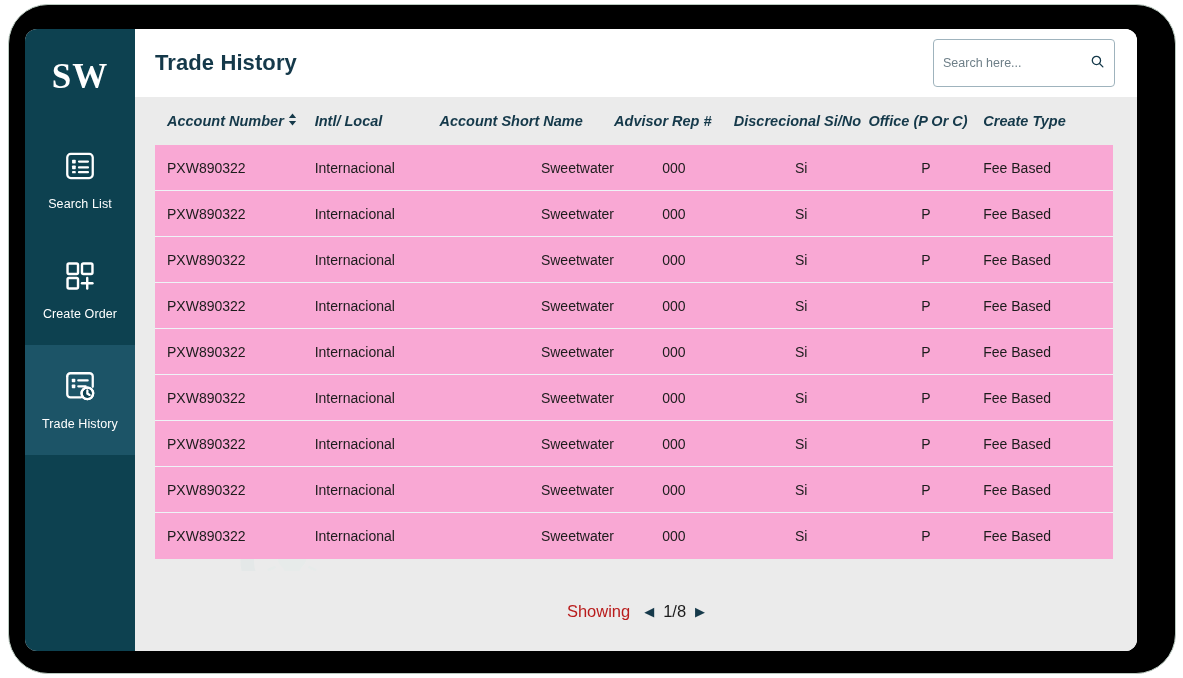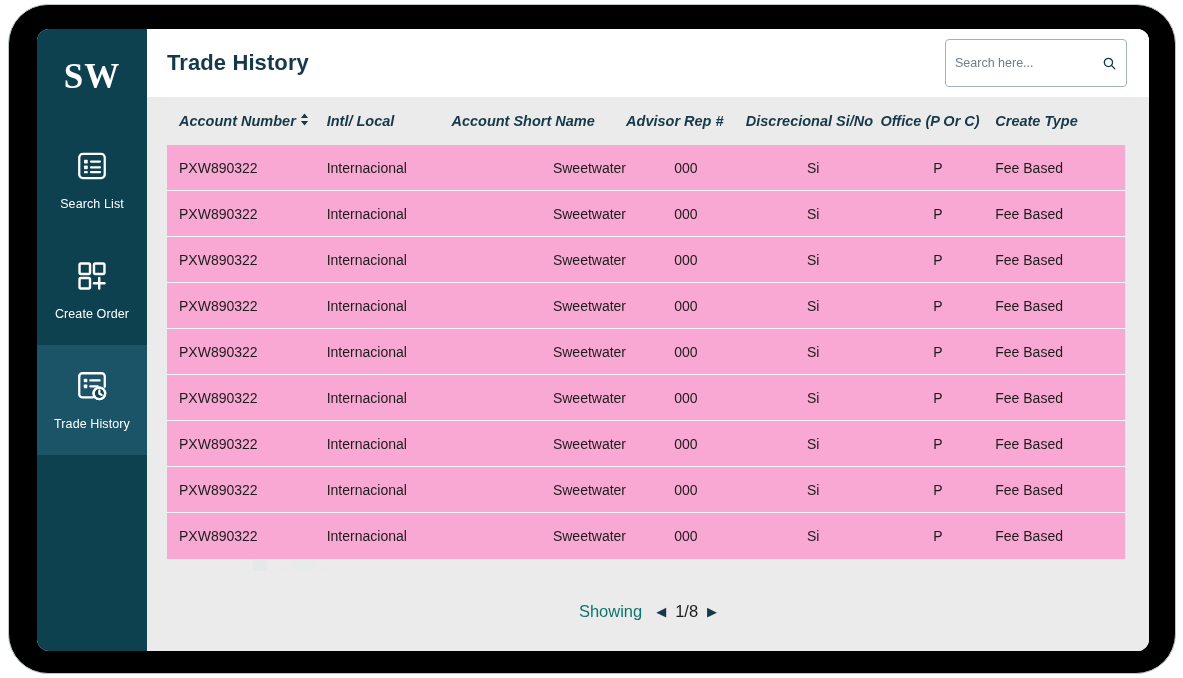--- a/index.html
+++ b/index.html
@@ -19,21 +19,21 @@
     width: 1168px; height: 670px;
     background: #000000;
     border-radius: 40px;
     border: 1px solid #b9c9bf;
     overflow: hidden;
   }
 
   
   #app-window {
     position: absolute;
-    left: 28px; top: 24px;
+    left: 16px; top: 24px;
     width: 1112px; height: 622px;
     background: #ebebeb;
     border-radius: 12px;
     overflow: hidden;
     display: flex;
   }
 
   
   #sidebar {
     width: 110px;
@@ -98,20 +98,21 @@
     font-weight: 700;
     color: #15394a;
     letter-spacing: .1px;
   }
   #search-box {
     width: 182px;
     height: 48px;
     border: 1px solid #9fb3bd;
     border-radius: 4px;
     display: flex;
+    align-items: center;
     padding: 16px 9px;
     background: #ffffff;
   }
   #search-input {
     flex: 1 1 auto;
     border: none;
     outline: none;
     font-family: "Liberation Sans", sans-serif;
     font-size: 12.5px;
     color: #30444e;
@@ -209,21 +210,21 @@
     height: 80px;
     flex: 0 0 80px;
     background: #ebebeb;
     display: flex;
     align-items: center;
     justify-content: center;
     gap: 14px;
   }
   #showing-label {
     font-size: 16.5px;
-    color: #0f766e;
+    color: #b91c1c;
   }
   #pager {
     display: flex;
     align-items: center;
     gap: 9px;
     font-size: 16px;
     color: #15394a;
   }
   .pager-arrow {
     cursor: pointer;

